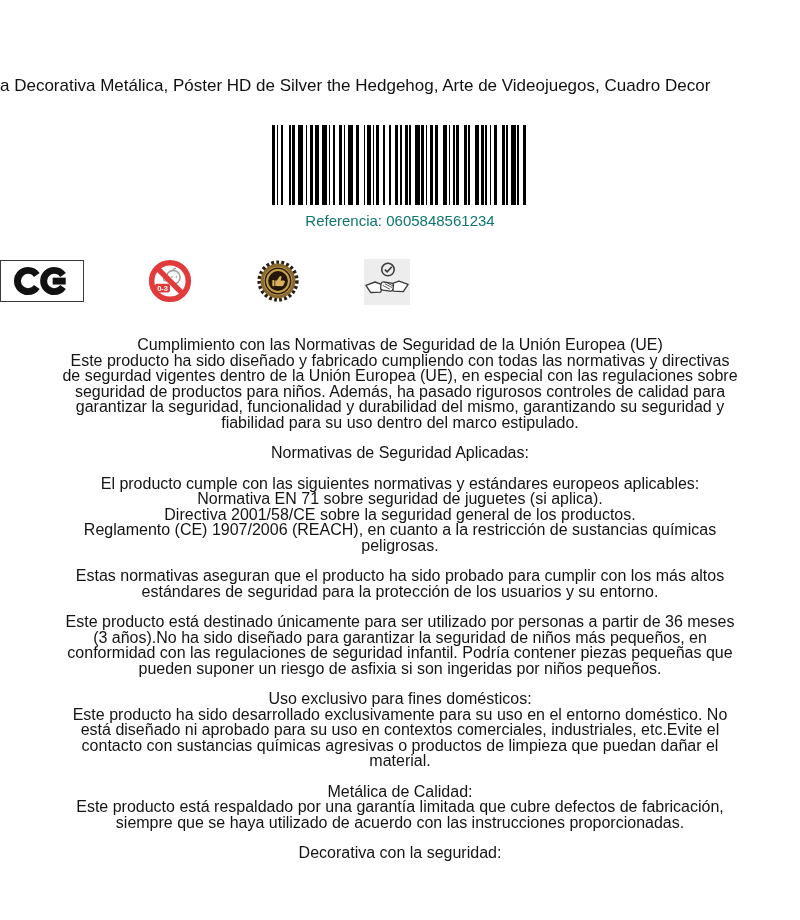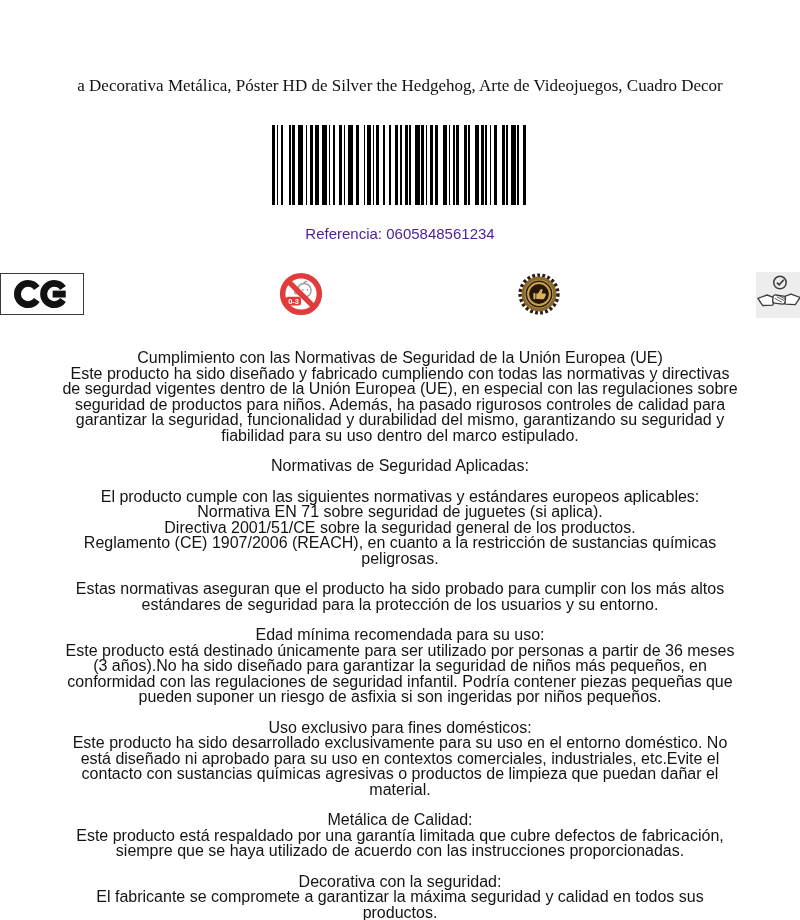--- a/index.html
+++ b/index.html
@@ -4,33 +4,33 @@
 <style>
   html,body{margin:0;padding:0;background:#fff;}
   body{
     width:800px;height:920px;overflow:hidden;
     font-family:"Liberation Sans","DejaVu Sans",sans-serif;
     color:#1c1c1c;
   }
   .page{width:800px;padding-top:76px;box-sizing:border-box;}
 
   
-  .title-wrap{display:flex;justify-content:center;overflow:hidden;width:800px;font-family:Liberation Serif, serif;}
+  .title-wrap{display:flex;justify-content:flex-start;overflow:hidden;width:800px;}
   .title{white-space:nowrap;flex:0 0 auto;font-size:17px;color:#111;}
 
   
   .barcode-wrap{margin-top:29px;display:flex;flex-direction:column;align-items:center;}
   .barcode{display:flex;height:80px;}
   .barcode span{display:block;height:100%;}
   .barcode .bar{background:#000;}
   .barcode .space{background:#fff;}
-  .reference{margin-top:20px;font-size:15px;color:#4c1d95;}
-
-  
-  .icons-row{margin-top:28px;display:flex;justify-content:space-between;align-items:center;gap:64px;height:48px;}
+  .reference{margin-top:7px;font-size:15px;color:#0f766e;}
+
+  
+  .icons-row{margin-top:28px;display:flex;justify-content:flex-start;align-items:center;gap:64px;height:48px;}
   .ce-box{width:84px;height:42px;border:1.5px solid #3a3a3a;display:flex;align-items:center;justify-content:center;box-sizing:border-box;}
   .icon-sq{width:44px;height:44px;}
 
   
   .textarea{width:676px;margin:32px auto 0 auto;text-align:center;font-size:16px;line-height:15.5px;color:#141414;}
   .block{margin:0 0 15px 0;}
   .seg{margin:0;}
 </style>
 </head>
 <body>
@@ -195,37 +195,35 @@
       <div class="block">
         <div class="seg">Cumplimiento con las Normativas de Seguridad de la Unión Europea (UE)</div>
         <div class="seg">Este producto ha sido diseñado y fabricado cumpliendo con todas las normativas y directivas de segurdad vigentes dentro de la Unión Europea (UE), en especial con las regulaciones sobre seguridad de productos para niños. Además, ha pasado rigurosos controles de calidad para garantizar la seguridad, funcionalidad y durabilidad del mismo, garantizando su seguridad y fiabilidad para su uso dentro del marco estipulado.</div>
       </div>
       <div class="block">
         <div class="seg">Normativas de Seguridad Aplicadas:</div>
       </div>
       <div class="block">
         <div class="seg">El producto cumple con las siguientes normativas y estándares europeos aplicables:</div>
         <div class="seg">Normativa EN 71 sobre seguridad de juguetes (si aplica).</div>
-        <div class="seg">Directiva 2001/51/CE sobre la seguridad general de los productos.</div>
+        <div class="seg">Directiva 2001/58/CE sobre la seguridad general de los productos.</div>
         <div class="seg">Reglamento (CE) 1907/2006 (REACH), en cuanto a la restricción de sustancias químicas peligrosas.</div>
       </div>
       <div class="block">
         <div class="seg">Estas normativas aseguran que el producto ha sido probado para cumplir con los más altos estándares de seguridad para la protección de los usuarios y su entorno.</div>
       </div>
       <div class="block">
-        <div class="seg">Edad mínima recomendada para su uso:</div>
         <div class="seg">Este producto está destinado únicamente para ser utilizado por personas a partir de 36 meses (3 años).No ha sido diseñado para garantizar la seguridad de niños más pequeños, en conformidad con las regulaciones de seguridad infantil. Podría contener piezas pequeñas que pueden suponer un riesgo de asfixia si son ingeridas por niños pequeños.</div>
       </div>
       <div class="block">
         <div class="seg">Uso exclusivo para fines domésticos:</div>
         <div class="seg">Este producto ha sido desarrollado exclusivamente para su uso en el entorno doméstico. No está diseñado ni aprobado para su uso en contextos comerciales, industriales, etc.Evite el contacto con sustancias químicas agresivas o productos de limpieza que puedan dañar el material.</div>
       </div>
       <div class="block">
         <div class="seg">Metálica de Calidad:</div>
         <div class="seg">Este producto está respaldado por una garantía limitada que cubre defectos de fabricación, siempre que se haya utilizado de acuerdo con las instrucciones proporcionadas.</div>
       </div>
       <div class="block">
         <div class="seg">Decorativa con la seguridad:</div>
-        <div class="seg">El fabricante se compromete a garantizar la máxima seguridad y calidad en todos sus productos.</div>
       </div>
     </div>
 
 </div>
 
 </body></html>

